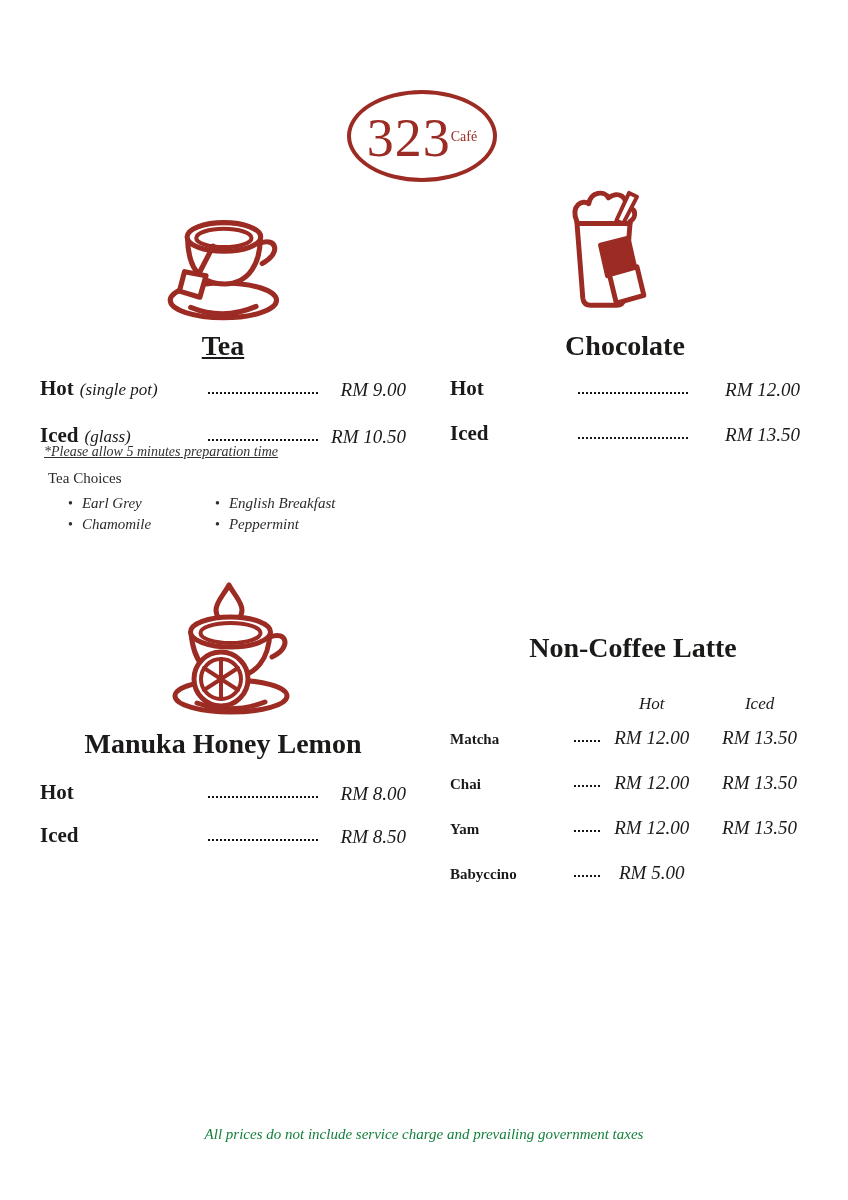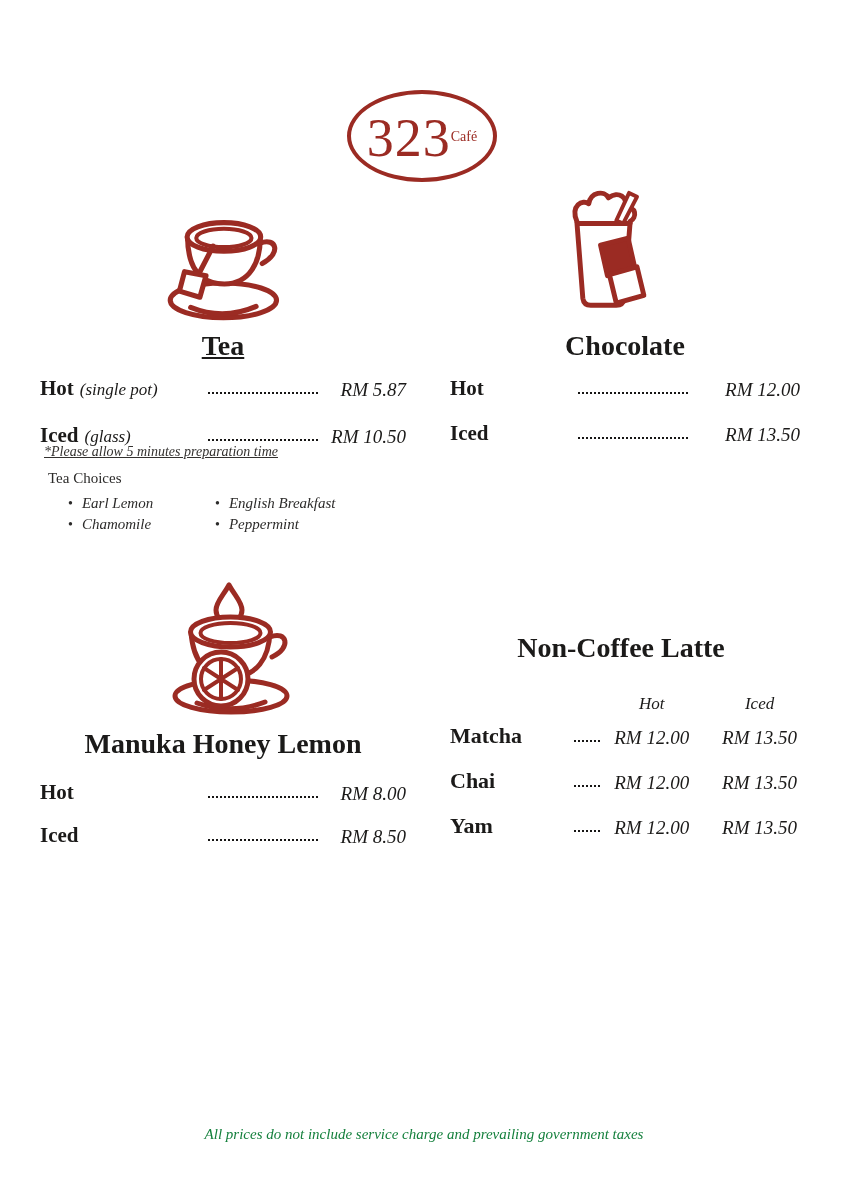--- a/index.html
+++ b/index.html
@@ -50,21 +50,21 @@
   .choice::before{content:"\2022";font-style:normal;margin-right:9px;font-size:14px;}
   .choice-col1{margin-left:20px;width:147px;}
   .choice-col2{margin-left:0px;}
 
   
   .ncl-header{display:flex;align-items:flex-end;height:22px;}
   .ncl-spacer{width:152px;}
   .ncl-hcell{width:96px;margin-left:4px;text-align:center;font-style:italic;font-size:17px;line-height:1;}
   .ncl-icell{width:98px;margin-left:12px;text-align:center;font-style:italic;font-size:17px;line-height:1;}
   .ncl-row{display:flex;align-items:flex-end;height:27px;margin-bottom:18px;}
-  .ncl-lbl{width:125px;font-weight:bold;font-size:22px;line-height:1;}
+  .ncl-lbl{width:125px;font-weight:bold;font-size:15px;line-height:1;}
   .leader-short{width:27px;height:2px;margin-bottom:5px;
     background-image:repeating-linear-gradient(to right,#161514 0,#161514 1.7px,transparent 1.7px,transparent 4px);}
   .ncl-hot{width:96px;margin-left:4px;text-align:center;font-style:italic;font-size:19px;line-height:1;}
   .ncl-iced{width:98px;margin-left:12px;text-align:center;font-style:italic;font-size:19px;line-height:1;}
 
   .footer{left:0;top:1126px;width:848px;text-align:center;font-style:italic;font-size:15px;color:#15803d;}
 
   svg{display:block;}
 </style>
 </head>
@@ -87,37 +87,37 @@
 </svg>
 
 <div class="abs sec-title" style="left:40px;top:330px;width:366px;text-decoration:underline;">Tea</div>
 <div class="abs rows" style="left:40px;top:372px;width:366px;">
   <div class="row">
     <div class="lblcell-tea">
       <span class="lbl">Hot</span>
       <span class="qual">(single pot)</span>
     </div>
     <div class="leader leader-tea"></div>
-    <div class="price">RM 5.87</div>
+    <div class="price">RM 9.00</div>
   </div>
   <div class="row" style="margin-top:20px;">
     <div class="lblcell-tea">
       <span class="lbl">Iced</span>
       <span class="qual">(glass)</span>
     </div>
     <div class="leader leader-tea"></div>
     <div class="price">RM 10.50</div>
   </div>
 </div>
 <div class="abs note" style="left:44px;top:444px;">*Please allow 5 minutes preparation time</div>
 <div class="abs" style="left:48px;top:470px;">
   <div class="choices-title">Tea Choices</div>
   <div class="choice-cols">
     <div class="choice-col choice-col1">
-      <div class="choice">Earl Lemon</div>
+      <div class="choice">Earl Grey</div>
       <div class="choice">Chamomile</div>
     </div>
     <div class="choice-col choice-col2">
       <div class="choice">English Breakfast</div>
       <div class="choice">Peppermint</div>
     </div>
   </div>
 </div>
 
 <svg class="abs" style="left:556px;top:188px;" width="96" height="128" viewBox="0 0 95 130" fill="none" stroke="#9B2B23" stroke-width="5" stroke-linecap="round" stroke-linejoin="round">
@@ -169,21 +169,21 @@
   </div>
   <div class="row" style="margin-top:16px;">
     <div class="lblcell-tea">
         <span class="lbl">Iced</span>
       </div>
     <div class="leader leader-tea"></div>
     <div class="price">RM 8.50</div>
   </div>
 </div>
 
-<div class="abs sec-title" style="left:442px;top:632px;width:358px;font-family:Liberation Serif, serif;">Non-Coffee Latte</div>
+<div class="abs sec-title" style="left:454px;top:632px;width:358px;font-family:Liberation Serif, serif;">Non-Coffee Latte</div>
 <div class="abs ncl-header" style="left:450px;top:690px;width:358px;">
   <div class="ncl-spacer"></div>
   <div class="ncl-hcell">Hot</div>
   <div class="ncl-icell">Iced</div>
 </div>
 <div class="abs" style="left:450px;top:720px;width:358px;">
   <div class="ncl-row">
     <div class="ncl-lbl">Matcha</div>
     <div class="leader-short"></div>
     <div class="ncl-hot">RM 12.00</div>
@@ -194,15 +194,21 @@
     <div class="leader-short"></div>
     <div class="ncl-hot">RM 12.00</div>
     <div class="ncl-iced">RM 13.50</div>
   </div>
   <div class="ncl-row">
     <div class="ncl-lbl">Yam</div>
     <div class="leader-short"></div>
     <div class="ncl-hot">RM 12.00</div>
     <div class="ncl-iced">RM 13.50</div>
   </div>
+  <div class="ncl-row">
+    <div class="ncl-lbl">Babyccino</div>
+    <div class="leader-short"></div>
+    <div class="ncl-hot">RM 5.00</div>
+    <div class="ncl-iced"></div>
+  </div>
 </div>
 
 <div class="abs footer">All prices do not include service charge and prevailing government taxes</div>
 
 </body></html>

